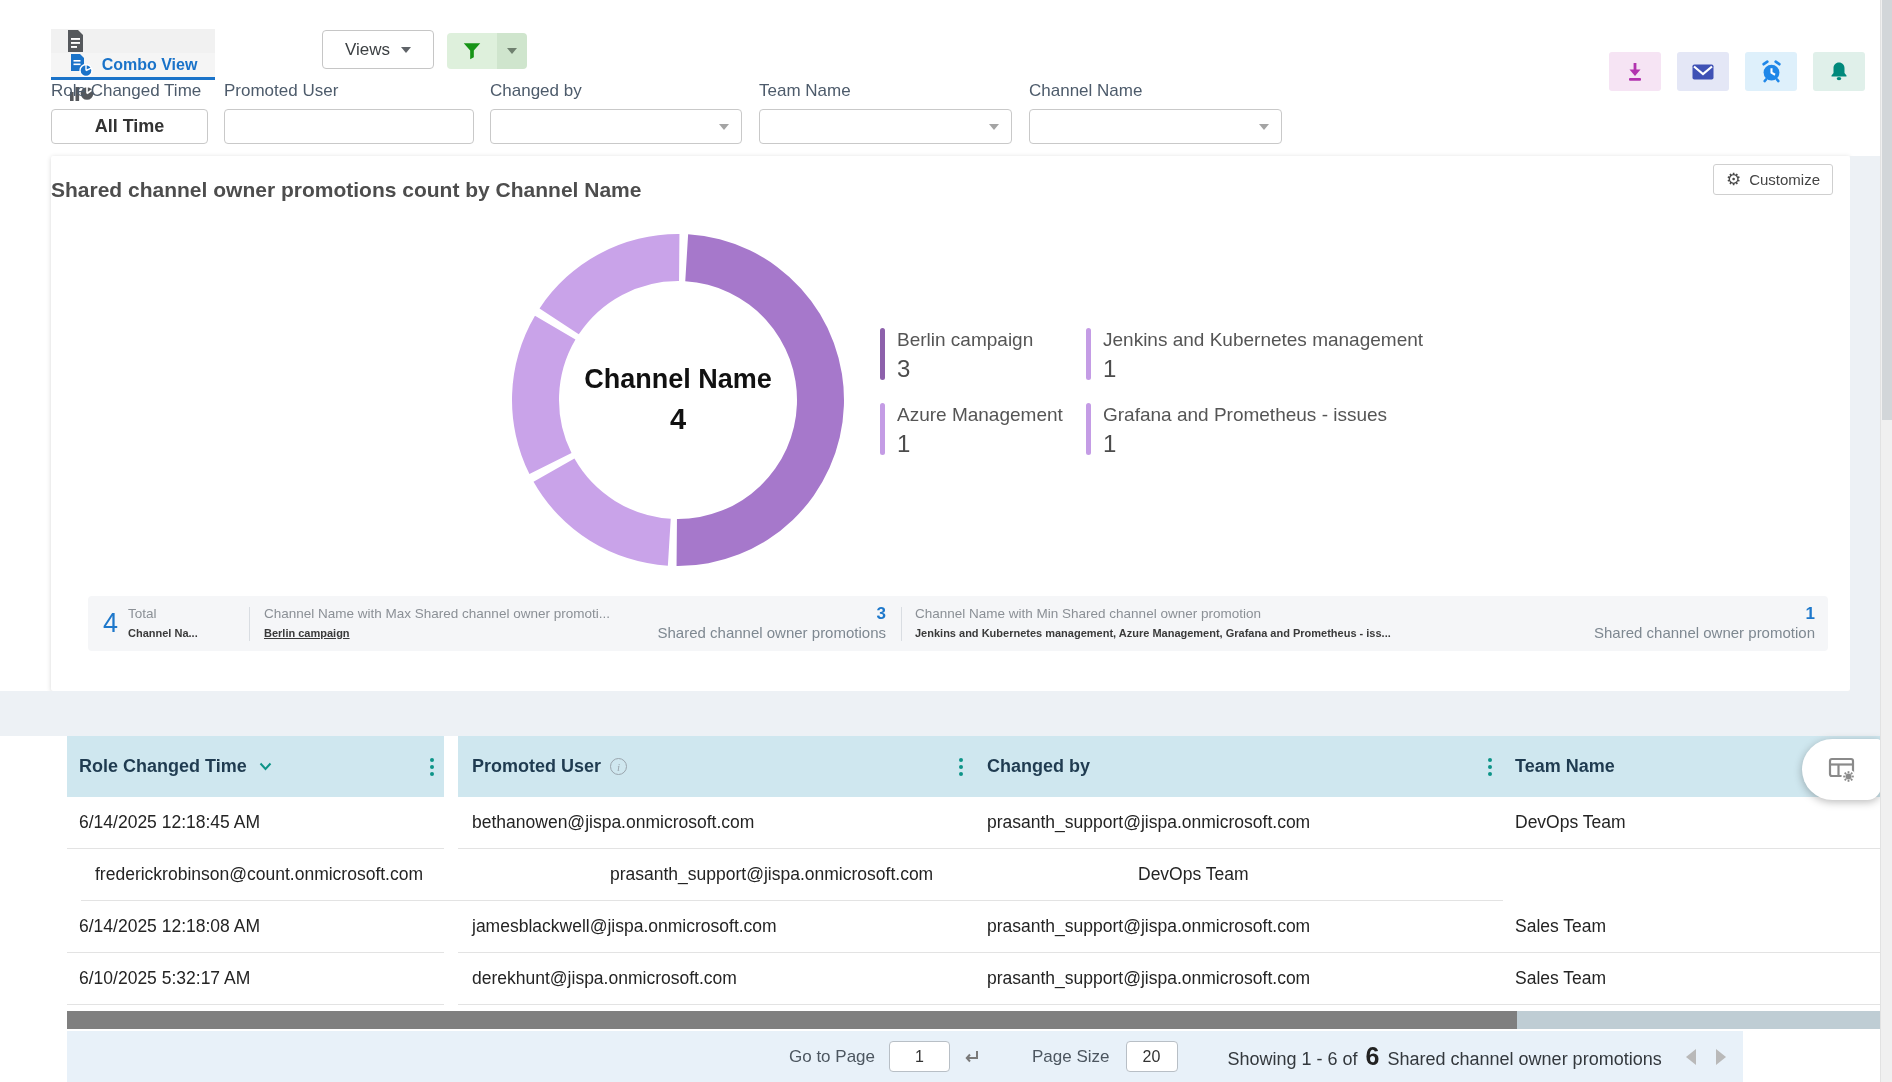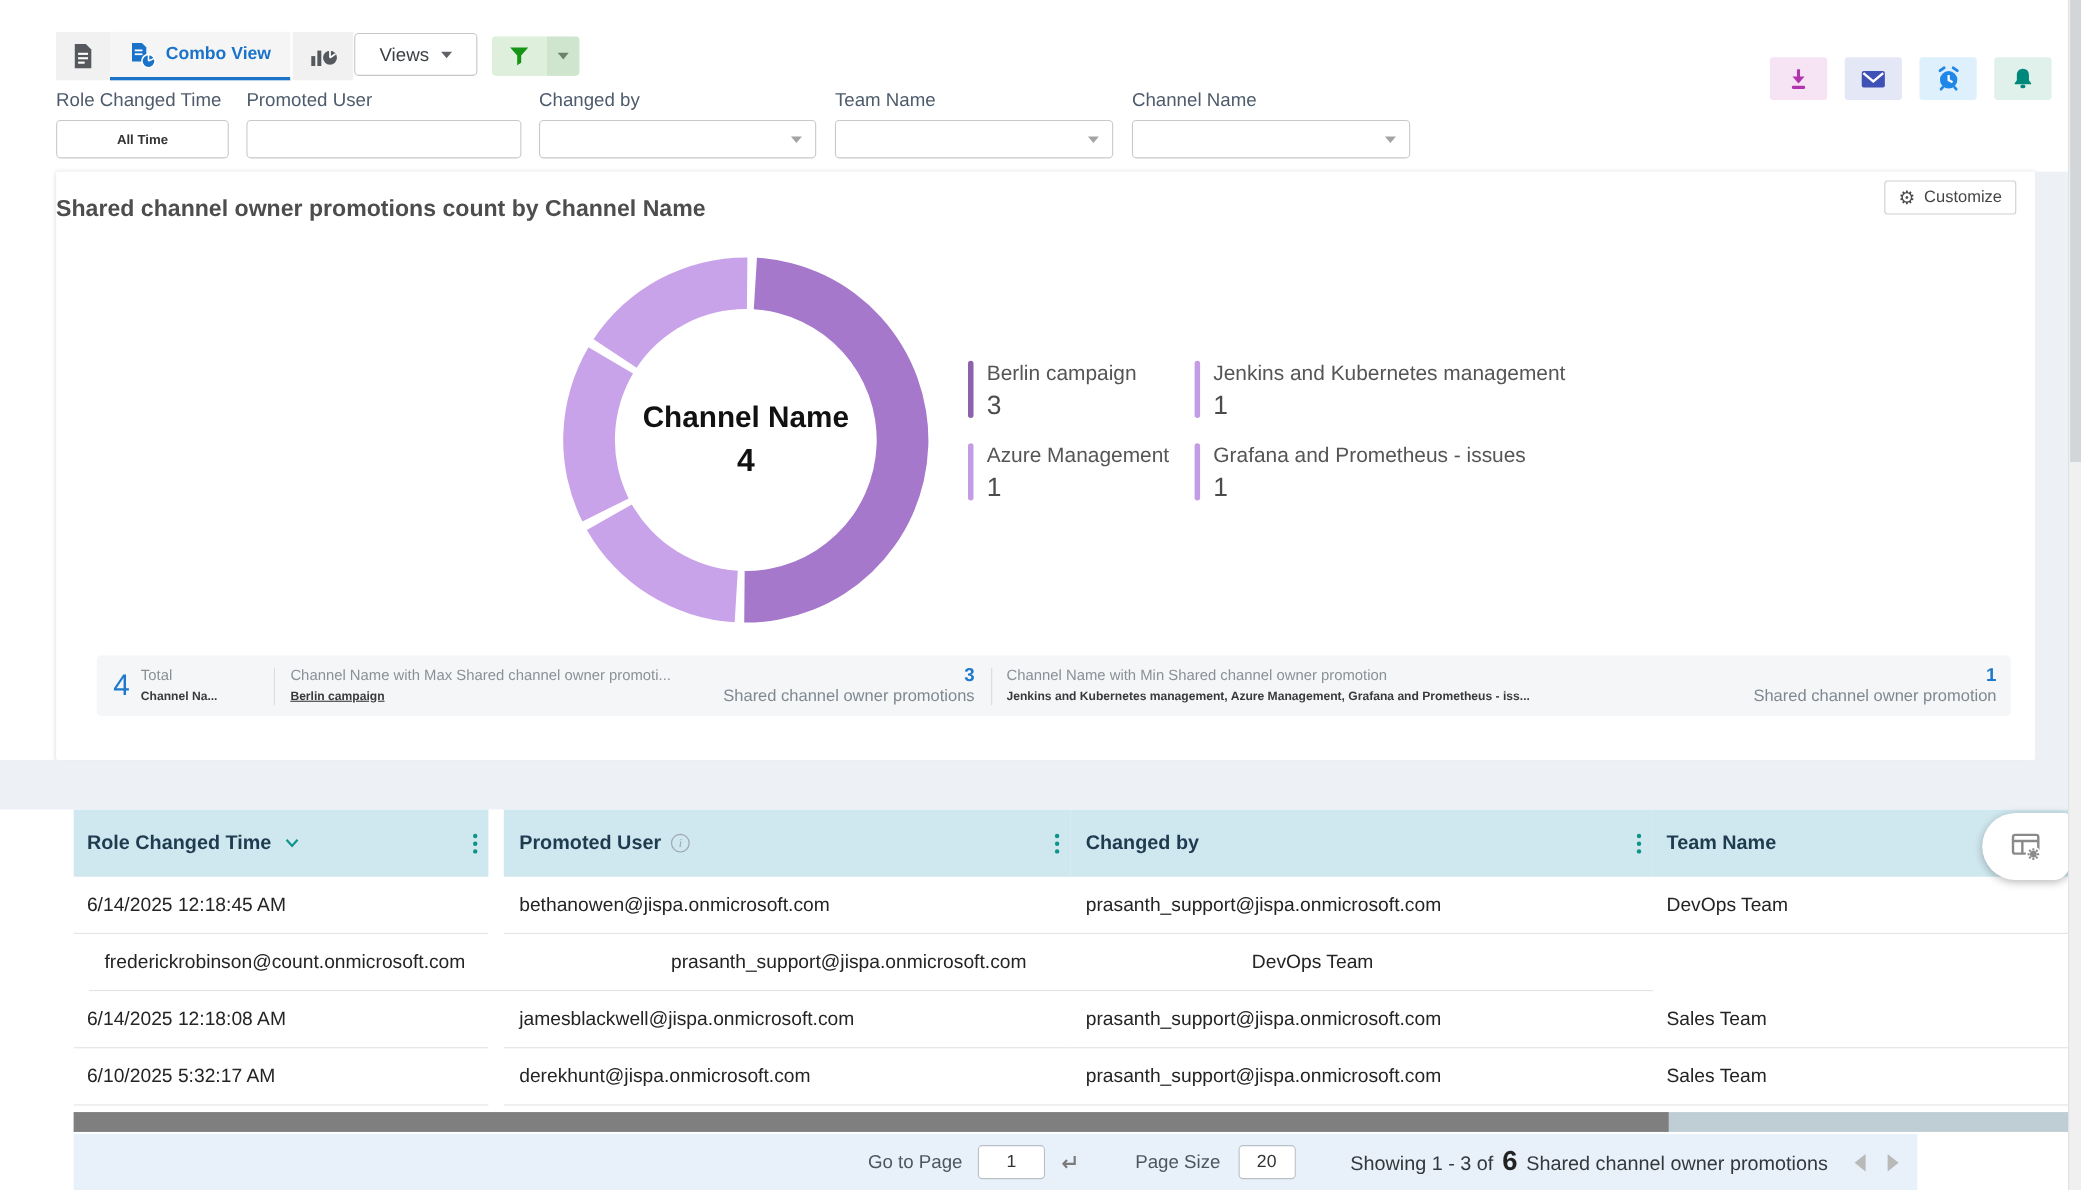--- a/index.html
+++ b/index.html
@@ -1,20 +1,20 @@
 <!DOCTYPE html>
 <html><head>
 <meta charset="utf-8">
 <style>
   * { box-sizing: border-box; }
   body { margin:0; background:#fff; font-family:"Liberation Sans", sans-serif; }
   .screen { position:relative; width:1892px; height:1082px; background:#fff; overflow:hidden; }
 
   
-  .tabstrip { position:absolute; left:51px; top:29px; height:44px; display:flex; background:#f1f1f1; }
+  .tabstrip { position:absolute; left:51px; top:29px; height:44px; display:flex; background:#f1f1f1;flex-direction:column; }
   .tab { display:flex; align-items:center; justify-content:center; cursor:pointer; }
   .tab-doc { width:49px; }
   .tab-combo { width:164px; gap:9px; color:#1a73c9; font-size:16px; font-weight:700;
                border-bottom:3px solid #1a73c9; background:#f5f5f5; }
   .tab-chart { width:57px; border-left:2px solid #fff; }
 
   .views-btn { position:absolute; left:322px; top:30px; width:112px; height:39px; background:#fff;
                border:1px solid #c6c6c6; border-radius:4px; display:flex; align-items:center;
                justify-content:center; gap:11px; font-size:17px; color:#3c4043; cursor:pointer; }
   .caret { width:0; height:0; border-left:5px solid transparent; border-right:5px solid transparent; border-top:6px solid #5f6368; }
@@ -31,21 +31,21 @@
   .icon-mail { background:#e4e7f6; }
   .icon-alarm { background:#def0fb; }
   .icon-bell { background:#e0f0ea; }
 
   
   .filter { position:absolute; top:81px; }
   .filter .flabel { display:block; font-size:17px; color:#4d5b6b; margin-bottom:8px; }
   .fld { height:35px; width:100%; border:1px solid #c9c9c9; border-radius:4px; background:#fff; font-size:17px; color:#333;
          font-family:"Liberation Sans", sans-serif; }
   input.fld { padding:0 8px; outline:none; }
-  .fld-center { text-align:center; font-weight:600; font-size:12px; }
+  .fld-center { text-align:center; font-weight:600; font-size:18px; }
   .select { position:relative; cursor:pointer; }
   .select .caret { position:absolute; right:12px; top:14px; border-top-color:#a4a4a4; }
 
   
   .card { position:absolute; left:51px; top:156px; width:1799px; height:535px; background:#fff;
           box-shadow:0 1px 5px rgba(0,0,0,.16); border-radius:2px; }
   .card-title { position:absolute; top:22px; left:0; right:0; text-align:left; font-size:21px; font-weight:600; color:#4d4d4d; }
   .customize { position:absolute; top:8px; right:17px; height:31px; padding:0 12px; background:#fff; border:1px solid #cfcfcf;
                border-radius:3px; display:flex; align-items:center; gap:8px; font-size:15px; color:#444; cursor:pointer; }
   .gear-glyph { font-size:17px; color:#4a4a4a; line-height:1; }
@@ -415,21 +415,21 @@
     <input class="pg-input" value="1" style="">
     <span class="enter-ic">
       <svg width="20" height="16" viewBox="0 0 20 16">
           <path d="M16 2v7H6" fill="none" stroke="#7a7a7a" stroke-width="2"></path>
           <path d="M9 5.5 5.8 9 9 12.5" fill="none" stroke="#7a7a7a" stroke-width="2"></path>
         </svg>
     </span>
     <span class="lbl-ps">Page Size</span>
     <input class="pg-input small" value="20" style="">
     <span class="showing">
-      <span>Showing 1 - 3 of</span>
+      <span>Showing 1 - 6 of</span>
       <span class="big">6</span>
       <span>Shared channel owner promotions</span>
     </span>
     <span class="pg-arrows">
       <span class="tri-left"></span>
       <span class="tri-right"></span>
     </span>
   </div>
 
   <div class="vscroll">

